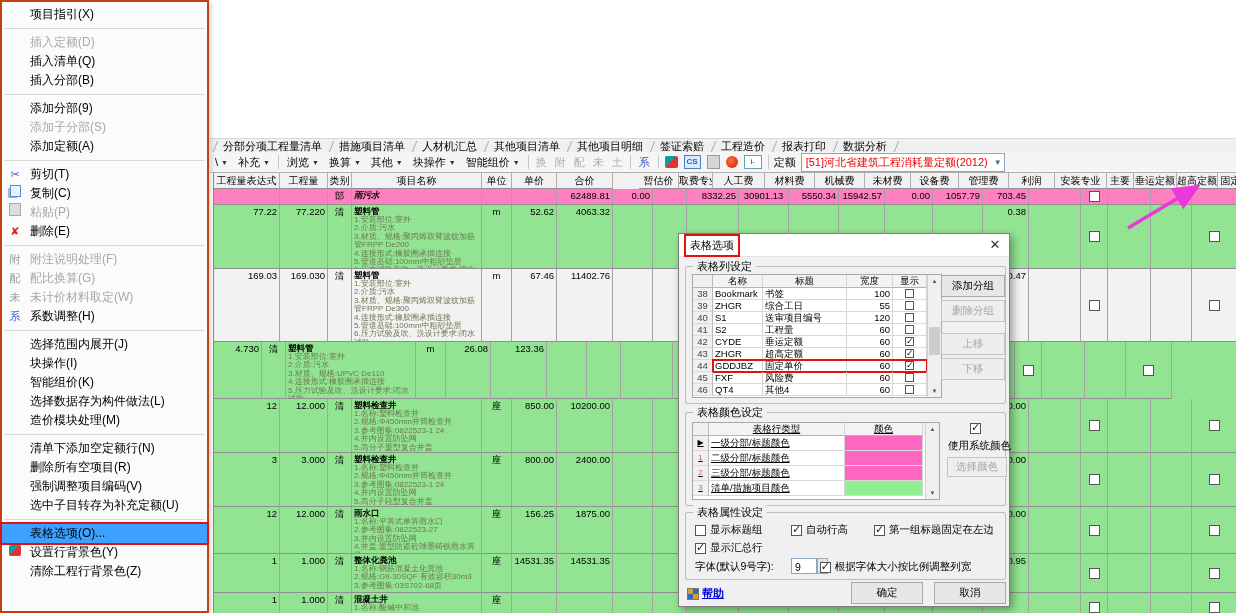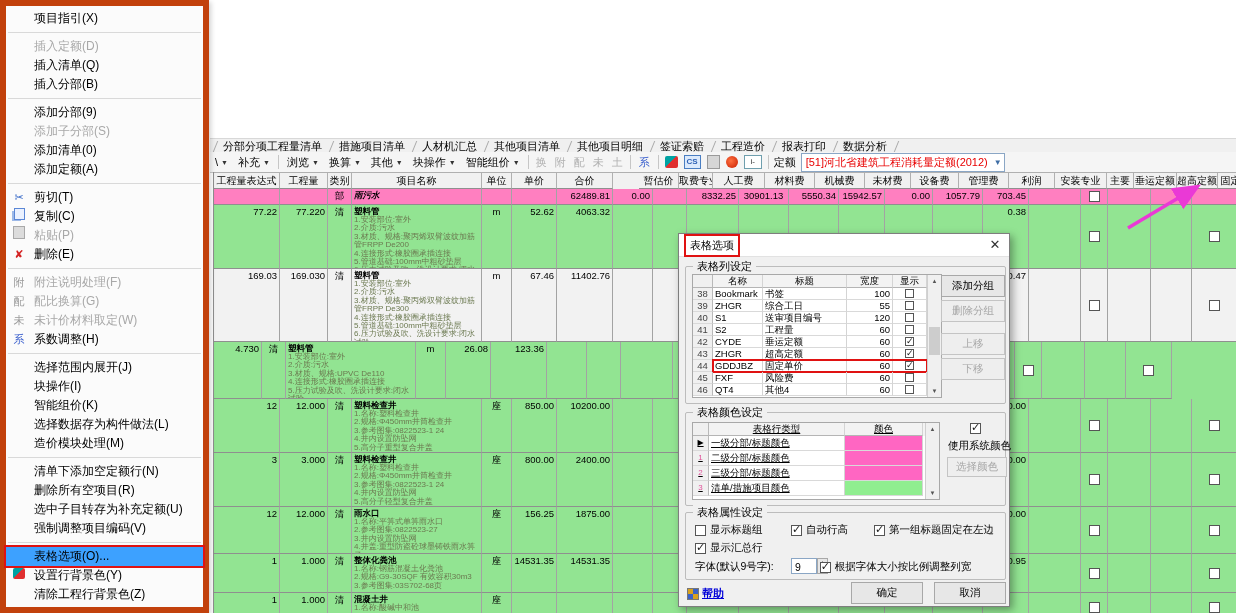--- a/index.html
+++ b/index.html
@@ -1,21 +1,21 @@
 <!DOCTYPE html>
 <html><head>
 <meta charset="utf-8">
 <style>
   html,body{margin:0;padding:0;background:#fff;}
   #root{position:relative;width:1236px;height:613px;overflow:hidden;background:#fff;
         font-family:"Liberation Sans","DejaVu Sans",sans-serif;color:#000;}
 
   
   #menu{position:absolute;left:0;top:0;width:209px;height:613px;background:#fbfbfb;
-        border:6px solid #c2410c;box-sizing:border-box;padding-top:3px;box-shadow:2px 2px 5px rgba(0,0,0,.18);}
+        border:2px solid #c2410c;box-sizing:border-box;padding-top:3px;box-shadow:2px 2px 5px rgba(0,0,0,.18);}
   .mitem{height:19px;line-height:19px;font-size:12px;display:flex;align-items:center;cursor:default;}
   .mitem .micon{width:26px;text-align:center;font-size:11px;flex:0 0 26px;}
   .mitem .mtext{padding-left:2px;white-space:nowrap;}
   .mitem.dis{color:#a8a8a8;}
   .mitem.hl{background:#3da1ff;}
   .mitem.anno{outline:2px solid #e01212;outline-offset:0px;}
   .msep{height:1px;background:#d9d9d9;margin:4px 2px;}
   .g-cut{color:#3a6bc8;font-weight:bold;}
   .g-del{color:#d42222;font-weight:bold;}
   .g-ch{color:#9a9a9a;font-size:11px;}
@@ -592,24 +592,20 @@
       <div class="mitem">
         <span class="micon"></span>
         <span class="mtext">添加分部(9)</span>
       </div>
       <div class="mitem dis">
         <span class="micon"></span>
         <span class="mtext">添加子分部(S)</span>
       </div>
       <div class="mitem">
         <span class="micon"></span>
-        <span class="mtext">添加清单(0)</span>
-      </div>
-      <div class="mitem">
-        <span class="micon"></span>
         <span class="mtext">添加定额(A)</span>
       </div>
       <div class="msep"></div>
       <div class="mitem">
         <span class="micon"><span class="g-cut">✂</span></span>
         <span class="mtext">剪切(T)</span>
       </div>
       <div class="mitem">
         <span class="micon"><span class="g-copy"></span></span>
         <span class="mtext">复制(C)</span>
@@ -664,25 +660,25 @@
       <div class="mitem">
         <span class="micon"></span>
         <span class="mtext">清单下添加空定额行(N)</span>
       </div>
       <div class="mitem">
         <span class="micon"></span>
         <span class="mtext">删除所有空项目(R)</span>
       </div>
       <div class="mitem">
         <span class="micon"></span>
+        <span class="mtext">强制调整项目编码(V)</span>
+      </div>
+      <div class="mitem">
+        <span class="micon"></span>
         <span class="mtext">选中子目转存为补充定额(U)</span>
-      </div>
-      <div class="mitem">
-        <span class="micon"></span>
-        <span class="mtext">强制调整项目编码(V)</span>
       </div>
       <div class="msep"></div>
       <div class="mitem hl anno">
         <span class="micon"></span>
         <span class="mtext">表格选项(O)...</span>
       </div>
       <div class="mitem">
         <span class="micon"><span class="g-paint"></span></span>
         <span class="mtext">设置行背景色(Y)</span>
       </div>

